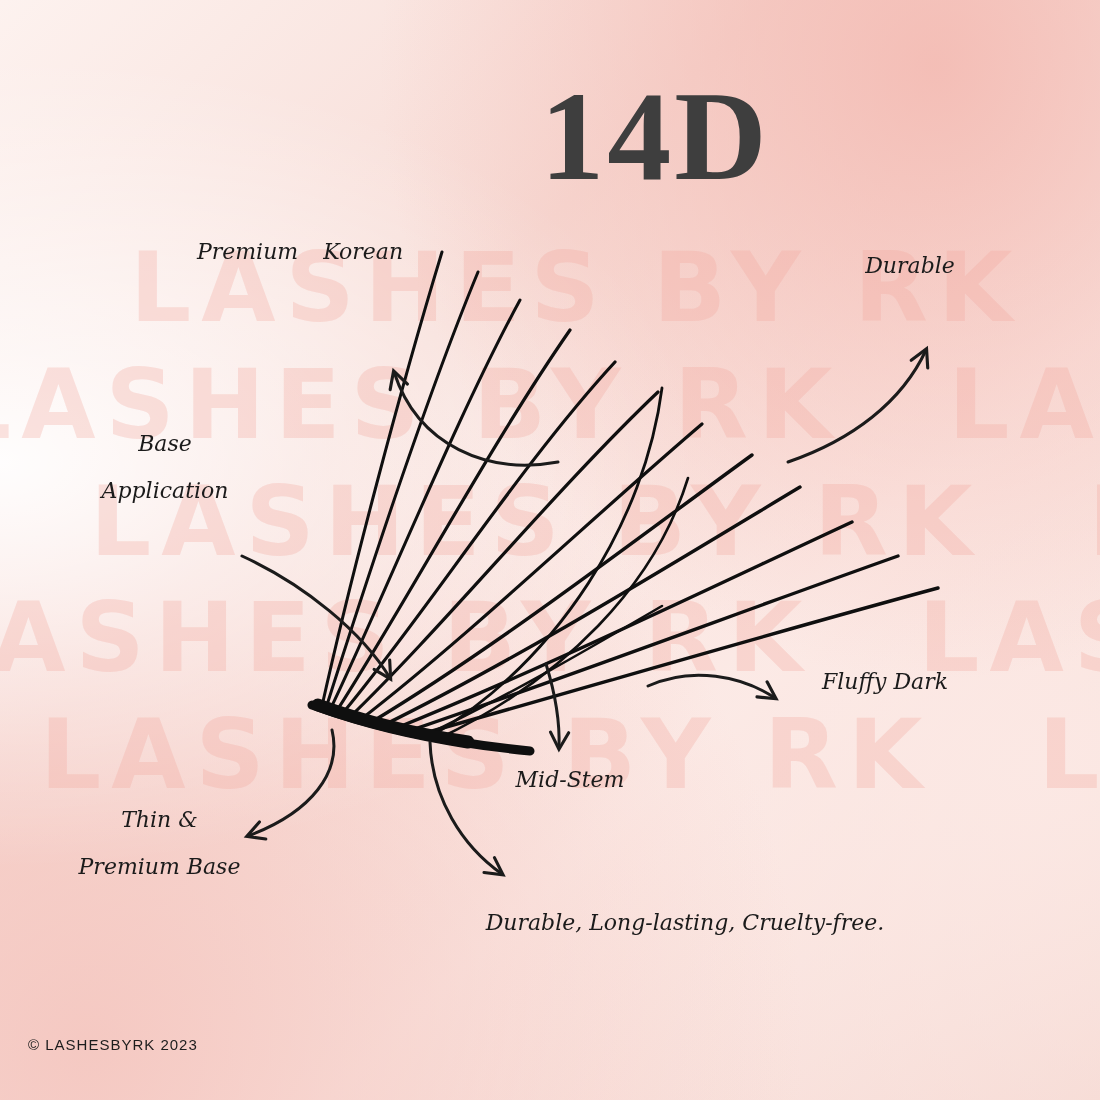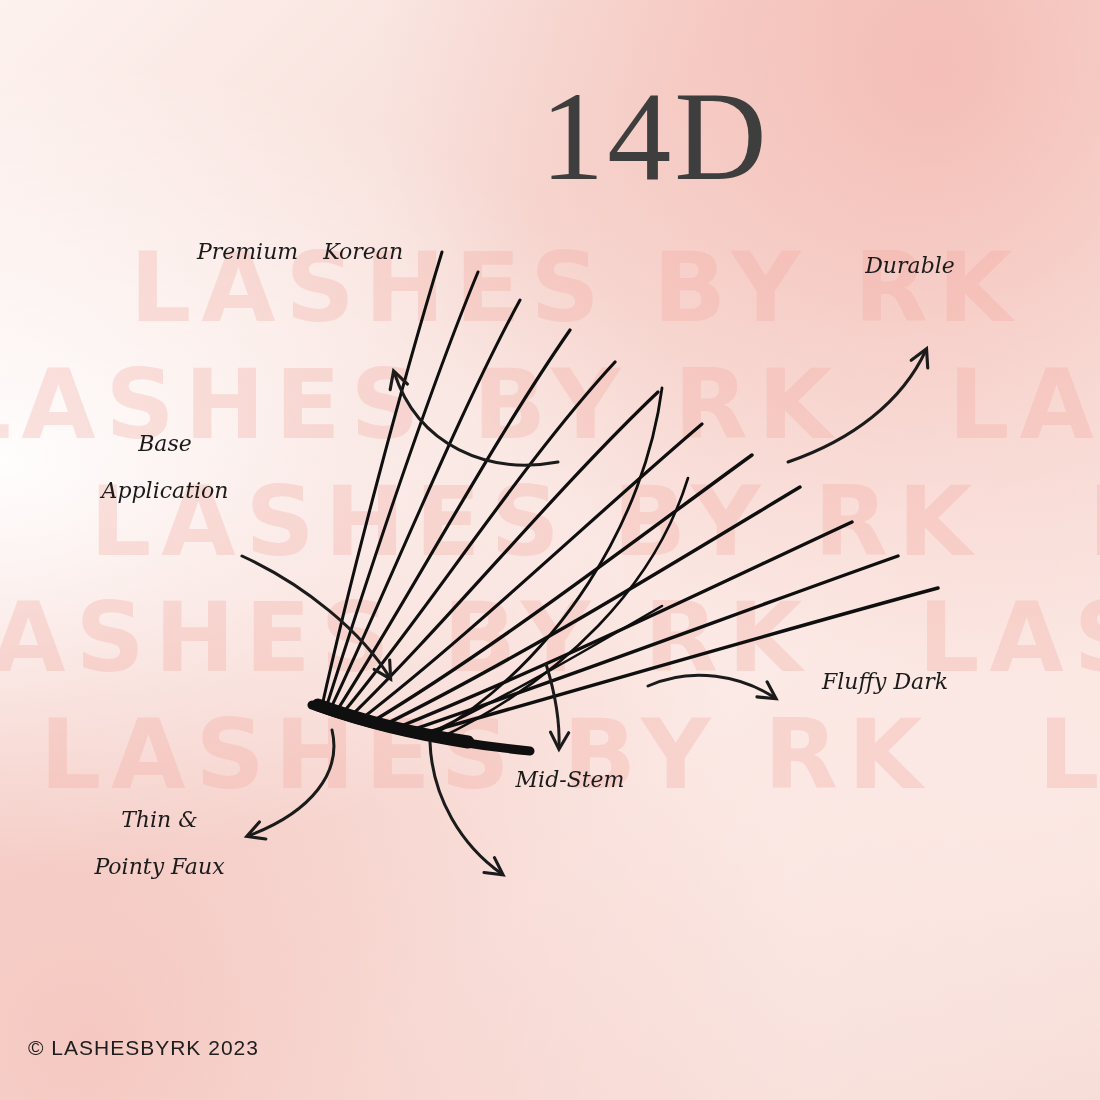--- a/index.html
+++ b/index.html
@@ -19,38 +19,38 @@
   }
   .wm-row{
     white-space:nowrap;font-family:"DejaVu Sans","Liberation Sans",sans-serif;
     font-weight:700;font-size:96px;letter-spacing:10px;line-height:1.05;
     color:rgba(241,166,157,0.30);
   }
   .art{position:absolute;inset:0;z-index:1;}
   .title{
     position:absolute;left:470px;top:72px;width:370px;margin:0;z-index:2;
     text-align:center;font-family:"Liberation Serif","DejaVu Serif",serif;
-    font-weight:400;font-size:128px;line-height:1.0;color:#3e3e3e;letter-spacing:3px;
+    font-weight:700;font-size:128px;line-height:1.0;color:#3e3e3e;letter-spacing:3px;
   }
   .label{
     position:absolute;z-index:2;text-align:center;color:#1b1b1b;
     font-family:cursive,"DejaVu Serif",serif;font-style:italic;
     font-size:22px;line-height:2.15;
   }
   .label .wide{word-spacing:18px;}
   .lbl-premium{left:120px;top:228px;width:360px;}
   .lbl-fluffy{left:830px;top:242px;width:160px;}
   .lbl-easy{left:55px;top:420px;width:220px;}
   .lbl-ultra{left:770px;top:658px;width:230px;}
   .lbl-midstem{left:465px;top:756px;width:210px;}
   .lbl-base{left:42px;top:796px;width:235px;}
   .lbl-durable{left:395px;top:908px;width:580px;line-height:1.4;}
   .copyright{
     position:absolute;left:28px;top:1036px;z-index:2;
-    font-family:"Liberation Sans",sans-serif;font-size:21px;
+    font-family:"Liberation Sans",sans-serif;font-size:15px;
     letter-spacing:1px;color:#1d1d1d;
   }
 </style>
 </head>
 <body>
 
 <div class="canvas">
 
   <div class="watermark">
       <div class="wm-row" style="margin-left: 130px;">LASHES BY RK LASHES BY RK</div>
@@ -117,19 +117,22 @@
   <div class="label lbl-ultra">
     <div>Fluffy Dark</div>
   </div>
 
   <div class="label lbl-midstem">
     <div>Mid-Stem</div>
   </div>
 
   <div class="label lbl-base">
     <div>Thin &amp;</div>
-    <div>Pointy Faux</div>
+    <div>Premium Base</div>
   </div>
 
+  <div class="label lbl-durable">
+    <div>Durable, Long-lasting, Cruelty-free.</div>
+  </div>
 
   <div class="copyright">© LASHESBYRK 2023</div>
 
 </div>
 
 </body></html>

